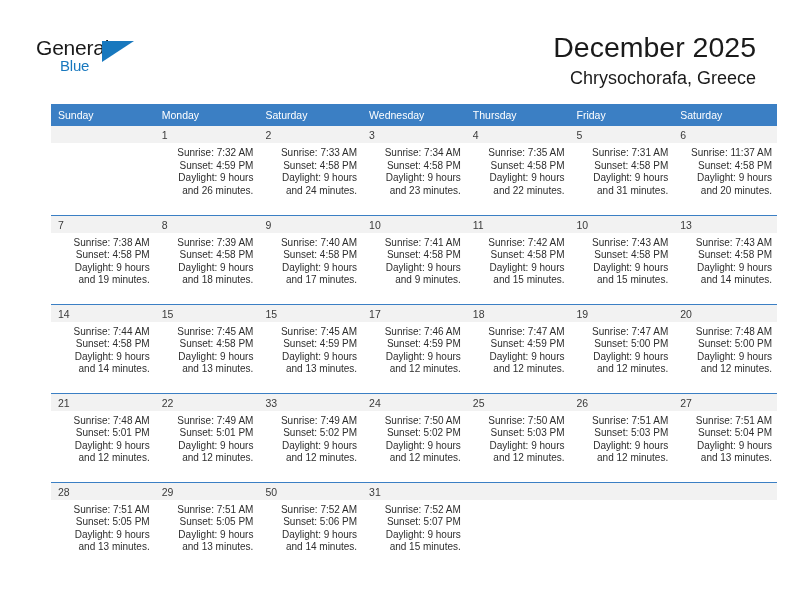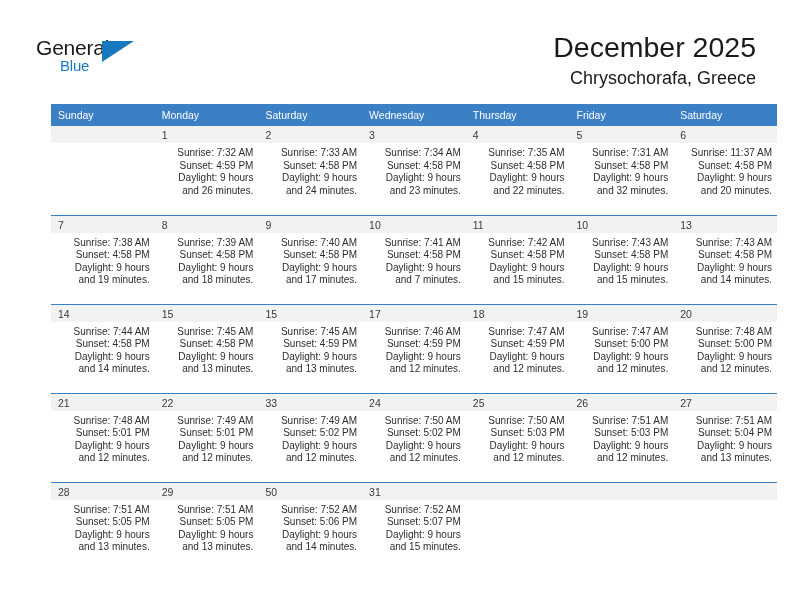--- a/index.html
+++ b/index.html
@@ -205,21 +205,21 @@
                 <div>Daylight: 9 hours</div>
                 <div>and 22 minutes.</div>
               </div>
             </td>
             <td class="daycell">
               <div class="daynum-band">5</div>
               <div class="cellbody">
                 <div>Sunrise: 7:31 AM</div>
                 <div>Sunset: 4:58 PM</div>
                 <div>Daylight: 9 hours</div>
-                <div>and 32 minutes.</div>
+                <div>and 31 minutes.</div>
               </div>
             </td>
             <td class="daycell">
               <div class="daynum-band">6</div>
               <div class="cellbody">
                 <div>Sunrise: 11:37 AM</div>
                 <div>Sunset: 4:58 PM</div>
                 <div>Daylight: 9 hours</div>
                 <div>and 20 minutes.</div>
               </div>
@@ -252,21 +252,21 @@
                 <div>Daylight: 9 hours</div>
                 <div>and 17 minutes.</div>
               </div>
             </td>
             <td class="daycell">
               <div class="daynum-band">10</div>
               <div class="cellbody">
                 <div>Sunrise: 7:41 AM</div>
                 <div>Sunset: 4:58 PM</div>
                 <div>Daylight: 9 hours</div>
-                <div>and 7 minutes.</div>
+                <div>and 9 minutes.</div>
               </div>
             </td>
             <td class="daycell">
               <div class="daynum-band">11</div>
               <div class="cellbody">
                 <div>Sunrise: 7:42 AM</div>
                 <div>Sunset: 4:58 PM</div>
                 <div>Daylight: 9 hours</div>
                 <div>and 15 minutes.</div>
               </div>

